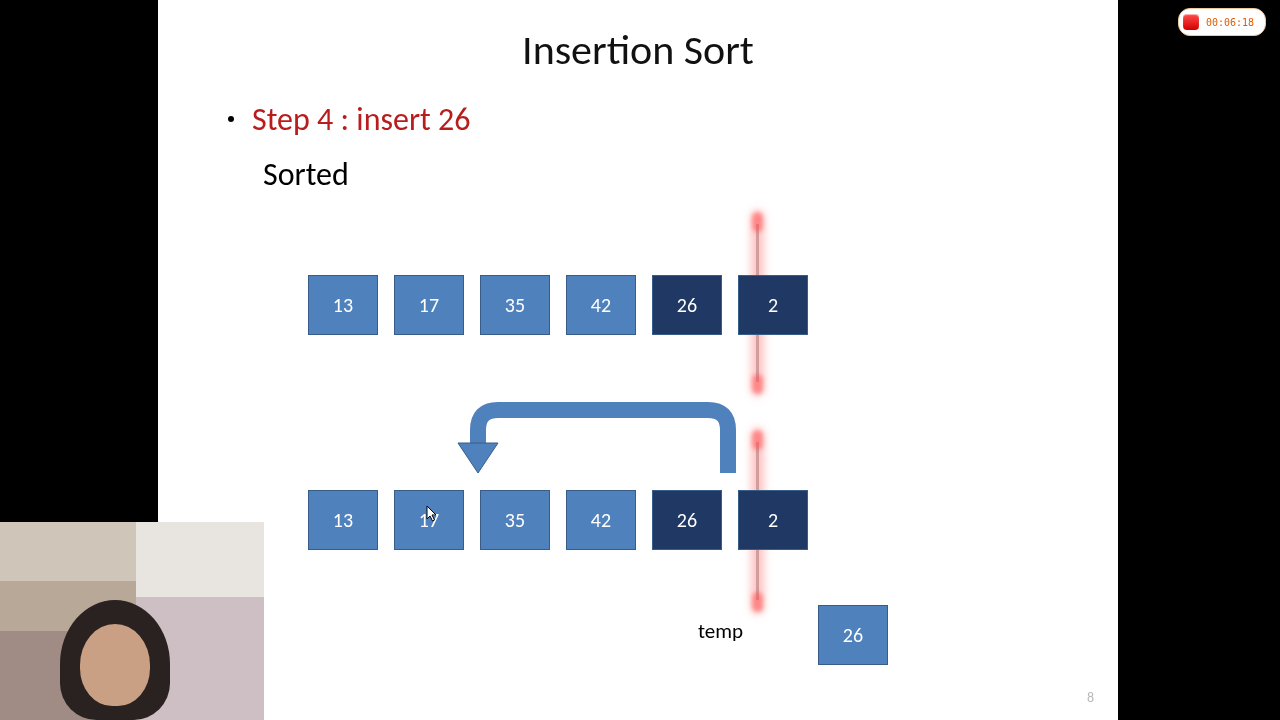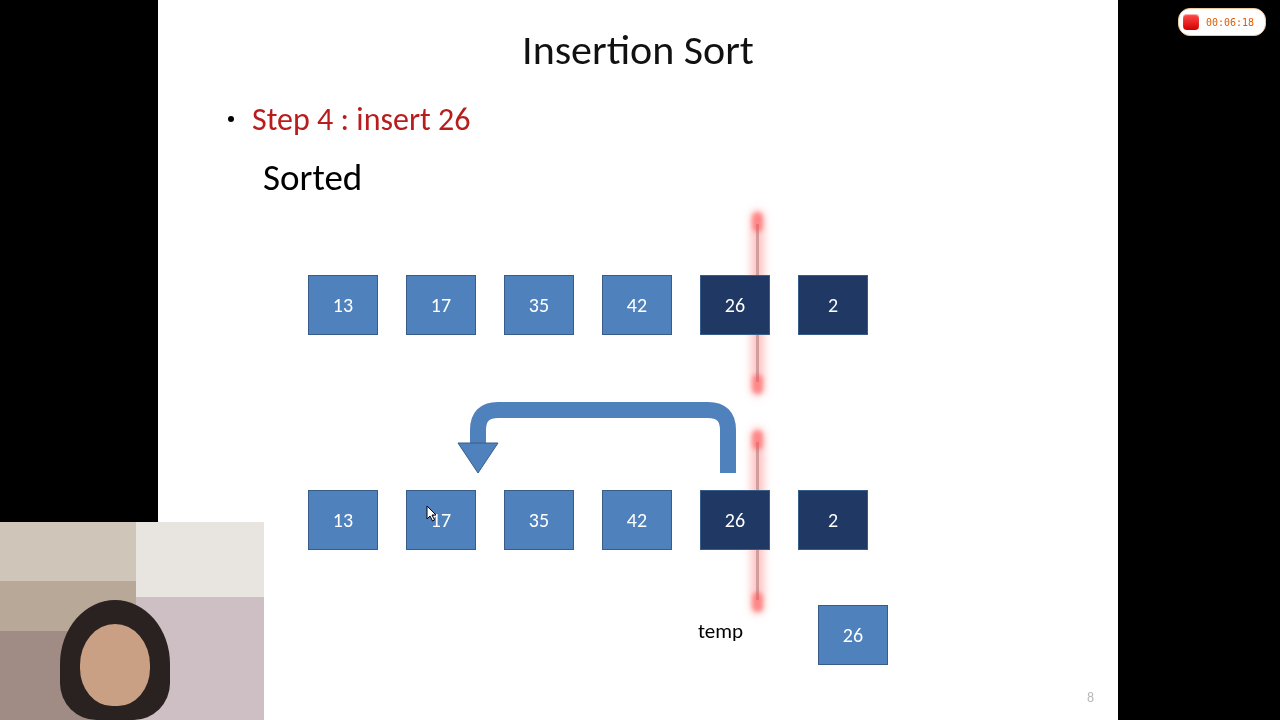--- a/index.html
+++ b/index.html
@@ -1,22 +1,22 @@
 <!DOCTYPE html>
 <html><head>
 <meta charset="utf-8">
 <style>
   html,body{margin:0;padding:0;width:1280px;height:720px;background:#000;font-family:Calibri,Arial,sans-serif;overflow:hidden}
   .stage{position:absolute;left:158px;top:0;width:960px;height:720px;background:#fff}
   .title{position:absolute;top:24px;left:0;width:100%;text-align:center;font-size:42px;color:#111}
   .step{position:absolute;top:100px;left:70px;font-size:32px;color:#b91c1c}
   .bullet{display:inline-block;width:6px;height:6px;background:#000;border-radius:50%;vertical-align:middle;margin-right:18px;margin-bottom:6px}
-  .label-sorted{position:absolute;top:155px;left:105px;font-size:37px}
+  .label-sorted{position:absolute;top:155px;left:105px;font-size:32px}
   .label-unsorted{position:absolute;top:155px;left:415px;font-size:32px}
-  .row{position:absolute;display:flex;gap:28px}
+  .row{position:absolute;display:flex;gap:16px}
   .row1{top:275px;left:150px}
   .row2{top:490px;left:150px}
   .cell{width:68px;height:58px;display:flex;align-items:center;justify-content:center;color:#fff;font-size:20px;border:1px solid #385d8a}
   .light{background:#4f81bd}
   .dark{background:#1f3864}
   .divider{position:absolute;width:3px;background:#bfbfbf}
   .divider::before,.divider::after{content:"";position:absolute;left:-4px;width:11px;background:rgba(255,80,80,.55);filter:blur(2px)}
   .divider::before{top:-12px;height:20px;border-radius:6px}
   .divider::after{bottom:-12px;height:20px;border-radius:6px}
   .glow{position:absolute;left:-5px;top:-14px;bottom:-14px;width:13px;background:rgba(255,80,80,.35);filter:blur(4px);border-radius:8px}

